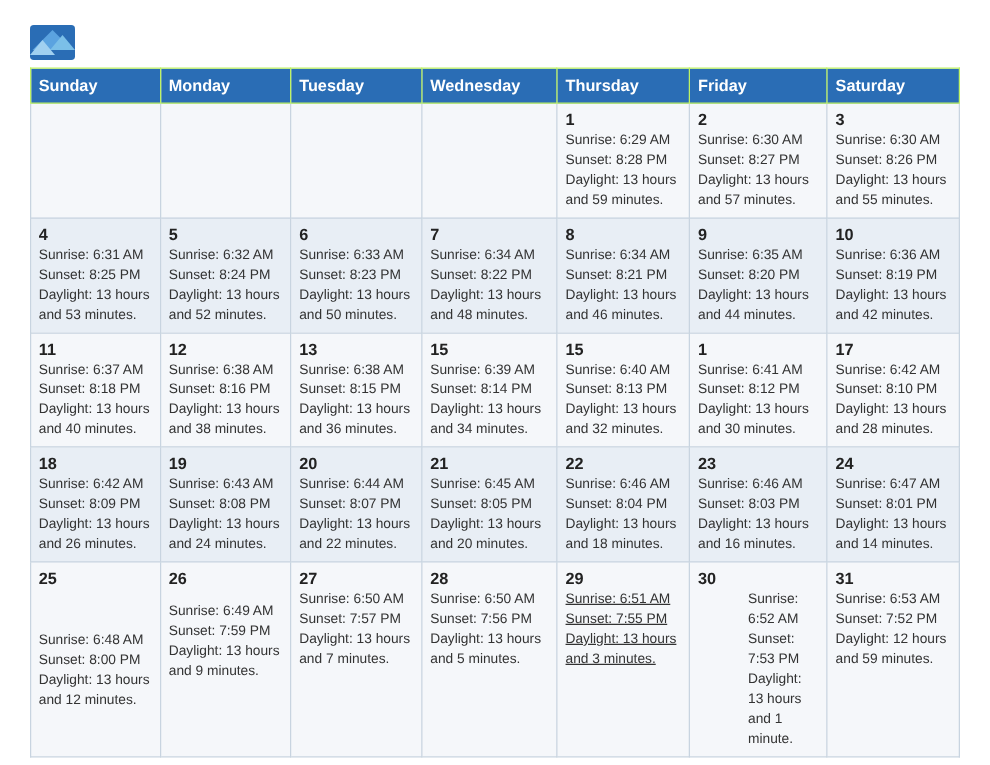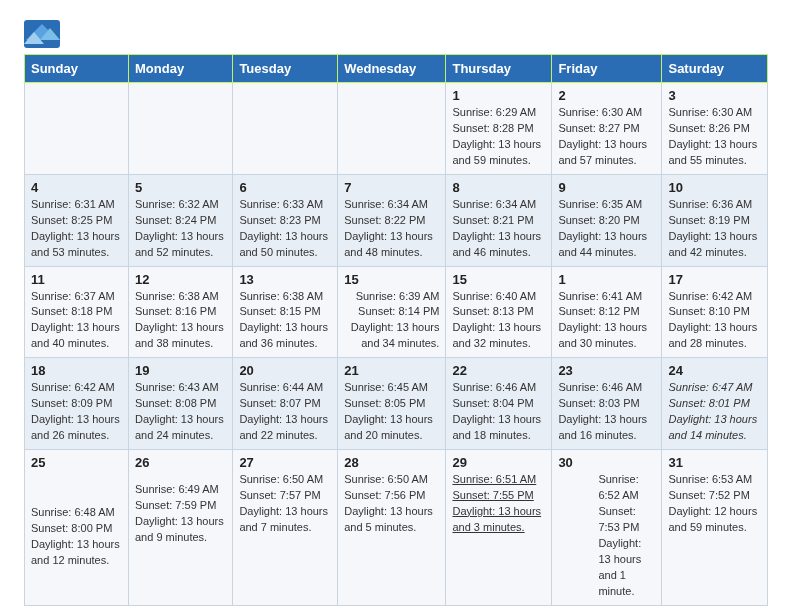--- a/index.html
+++ b/index.html
@@ -220,21 +220,21 @@
         </td>
         <td>
           <span class="day-number">13</span>
           <div class="day-info" style="white-space: pre-line;">Sunrise: 6:38 AM
 Sunset: 8:15 PM
 Daylight: 13 hours
 and 36 minutes.</div>
         </td>
         <td>
           <span class="day-number">15</span>
-          <div class="day-info" style="white-space: pre-line; text-align: right;">Sunrise: 6:39 AM
+          <div class="day-info" style="white-space: pre-line;">Sunrise: 6:39 AM
 Sunset: 8:14 PM
 Daylight: 13 hours
 and 34 minutes.</div>
         </td>
         <td>
           <span class="day-number">15</span>
           <div class="day-info" style="white-space: pre-line;">Sunrise: 6:40 AM
 Sunset: 8:13 PM
 Daylight: 13 hours
 and 32 minutes.</div>
@@ -292,21 +292,21 @@
         </td>
         <td>
           <span class="day-number">23</span>
           <div class="day-info" style="white-space: pre-line;">Sunrise: 6:46 AM
 Sunset: 8:03 PM
 Daylight: 13 hours
 and 16 minutes.</div>
         </td>
         <td>
           <span class="day-number">24</span>
-          <div class="day-info" style="white-space: pre-line; font-style: italic;">Sunrise: 6:47 AM
+          <div class="day-info" style="white-space: pre-line;">Sunrise: 6:47 AM
 Sunset: 8:01 PM
 Daylight: 13 hours
 and 14 minutes.</div>
         </td>
       </tr>
       <tr>
         <td>
           <span class="day-number">25</span>
           <div class="day-info" style="white-space: pre-line; margin-top: 35px;">Sunrise: 6:48 AM
 Sunset: 8:00 PM

